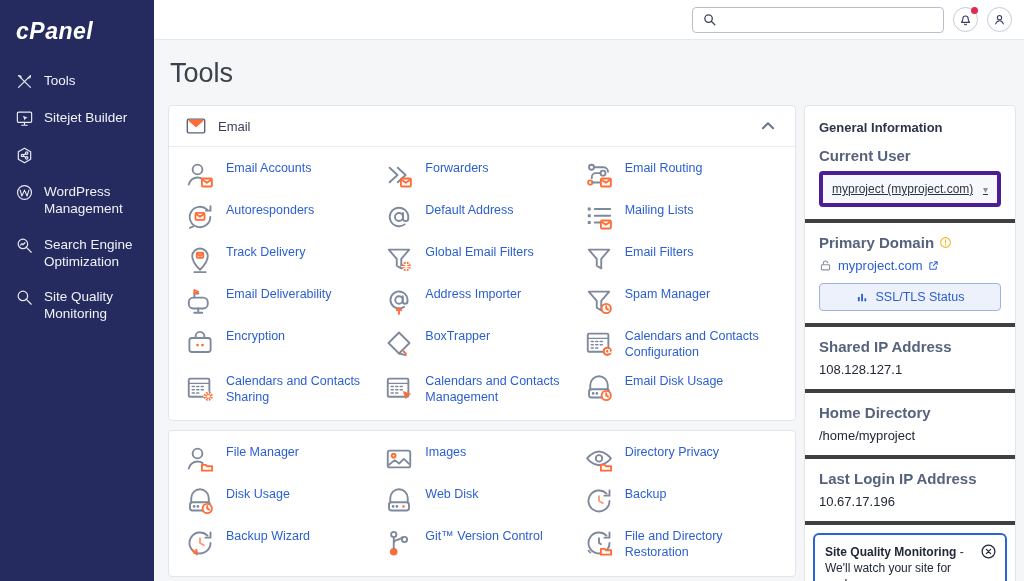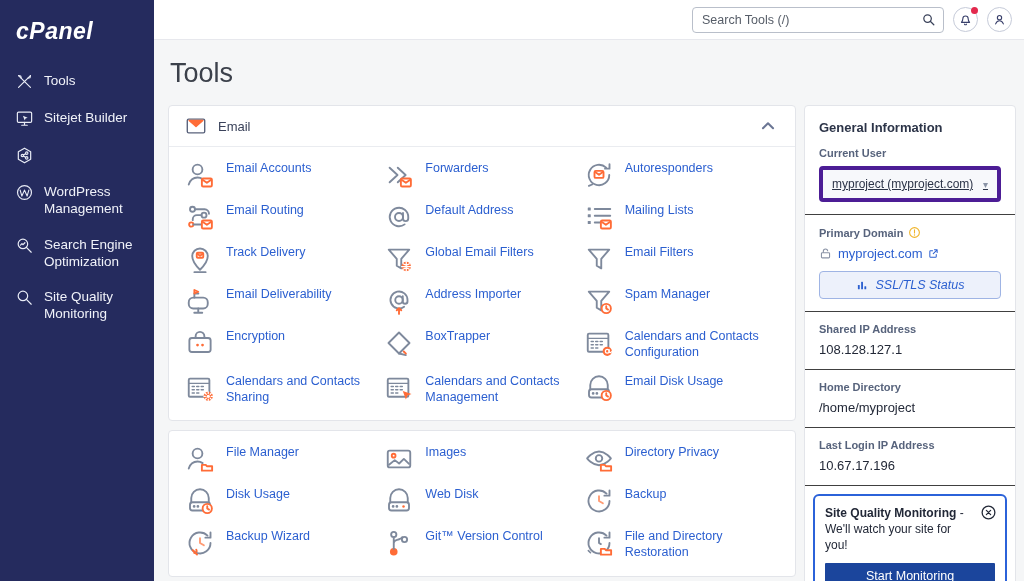--- a/index.html
+++ b/index.html
@@ -33,30 +33,30 @@
   .card-header .icn { width:22px; height:22px; }
   .card-title { font-size:13px; color:#3a425a; }
   .chev { margin-left:auto; width:14px; height:14px; }
   .tool-grid { display:grid; grid-template-columns:repeat(3,1fr); column-gap:4px; row-gap:12px; padding:13px 16px 15px; }
   .tool-item { display:flex; align-items:flex-start; gap:11px; cursor:pointer; }
   .tool-item .icn { width:30px; height:30px; min-width:30px; }
   .tool-label { font-size:12.5px; line-height:1.3; color:#2b5fd0; }
 
   
   .info-panel { width:212px; min-width:212px; background:#fff; border:1px solid #e3e5ea; border-radius:4px; }
-  .ip-sec { padding:11px 14px 12px; border-top:1px solid #404040; }
+  .ip-sec { padding:11px 14px 12px; border-top:4px solid #404040; }
   .ip-sec:first-child { border-top:none; }
   .ip-title { font-size:13px; font-weight:700; color:#2c3448; margin:3px 0 12px; }
-  .ip-label { font-size:11px; font-weight:700; color:#57637c; margin-bottom:7px; display:flex; align-items:center; gap:5px; }
+  .ip-label { font-size:15px; font-weight:700; color:#57637c; margin-bottom:7px; display:flex; align-items:center; gap:5px; }
   .ip-value { font-size:13px; color:#222837; }
   .selectbox { height:36px; background:#f7f8fb; border:4px solid #4c1d95; border-radius:4px; display:flex; align-items:center; justify-content:space-between; padding:0 9px; font-size:12px; color:#2c3448; cursor:pointer;text-decoration:underline; }
   .caret { color:#8a93a6; font-size:10px; }
   .domain-row { display:flex; align-items:center; gap:6px; margin:2px 0 10px; }
   .domain-link { font-size:13px; color:#2b5fd0; cursor:pointer; display:flex; align-items:center; gap:5px; }
-  .ssl-btn { width:100%; height:28px; background:#edf1fb; border:1px solid #9fb4e4; border-radius:4px; color:#2b5fd0; font-size:12.5px; display:flex; align-items:center; justify-content:center; gap:7px; cursor:pointer; font-family:"Liberation Sans",sans-serif;font-style:italic; }
+  .ssl-btn { width:100%; height:28px; background:#edf1fb; border:1px solid #9fb4e4; border-radius:4px; color:#2b5fd0; font-size:12.5px; display:flex; align-items:center; justify-content:center; gap:7px; cursor:pointer; font-family:"Liberation Sans",sans-serif; }
   .promo-wrap { padding:8px; }
   .promo { border:2px solid #2b62d9; border-radius:6px; padding:9px 10px 10px; position:relative; }
   .promo-text { font-size:12px; color:#222837; line-height:1.35; padding-right:20px; }
   .promo-text b { font-weight:700; }
   .promo-close { position:absolute; top:8px; right:8px; width:17px; height:17px; cursor:pointer; }
   .start-btn { margin-top:9px; width:100%; height:26px; background:#1b459c; border:none; border-radius:1px; color:#fff; font-size:12.5px; cursor:pointer; font-family:"Liberation Sans",sans-serif; }
   .hidden-overflow { overflow:hidden; }
 </style>
 </head>
 <body>
@@ -121,21 +121,20 @@
           </svg>
         </span>
         <span>Site Quality Monitoring</span>
       </div>
     </nav>
 </aside>
 
 <div class="main">
   <header class="topbar">
     <div class="searchbox">
-      <input placeholder="Search Tools (/)" style="">
       <span class="icn" style="width:15px;height:15px">
         <svg viewBox="0 0 24 24" fill="none" stroke="#3a425a" stroke-width="2" stroke-linecap="round">
             <circle cx="10.5" cy="10.5" r="6"></circle>
             <path d="M15.2 15.2L20.5 20.5"></path>
           </svg>
       </span>
     </div>
     <div class="round-btn">
       <span class="icn">
         <svg viewBox="0 0 24 24" fill="none" stroke="#39406b" stroke-width="1.8" stroke-linecap="round" stroke-linejoin="round">
@@ -194,41 +193,41 @@
                     <path d="M11 6.2l6.3 5.8-6.3 5.8"></path>
                     <rect x="13.5" y="14.8" width="8" height="6.4" rx="1" fill="#fff" stroke="#ff6c37"></rect>
                     <path d="M14 15.8l3.5 2.4 3.5-2.4" stroke="#ff6c37"></path>
                   </svg>
                 </span>
                 <span class="tool-label">Forwarders</span>
               </div>
               <div class="tool-item">
                 <span class="icn" style="height: 30px; width: 30px;">
                   <svg viewBox="0 0 24 24" fill="none" stroke="#7e899c" stroke-width="1.5" stroke-linecap="round" stroke-linejoin="round" style="color:#7e899c">
-                    <path d="M20.2 12a8.2 8.2 0 11-2.5-5.9"></path>
-                    <path d="M20.4 3.3v3.6h-3.6"></path>
-                    <path d="M3.9 20.7l2.6-1.1"></path>
-                    <rect x="8.4" y="8.7" width="7.2" height="5.6" rx="1" stroke="#ff6c37"></rect>
-                    <path d="M8.9 9.6l3.1 2.2 3.1-2.2" stroke="#ff6c37"></path>
-                  </svg>
-                </span>
-                <span class="tool-label">Autoresponders</span>
-              </div>
-              <div class="tool-item">
-                <span class="icn" style="height: 30px; width: 30px;">
-                  <svg viewBox="0 0 24 24" fill="none" stroke="#7e899c" stroke-width="1.5" stroke-linecap="round" stroke-linejoin="round" style="color:#7e899c">
                     <circle cx="6" cy="5.8" r="2"></circle>
                     <circle cx="15.2" cy="10.5" r="2"></circle>
                     <circle cx="5" cy="18" r="1.7" stroke="#ff6c37"></circle>
                     <path d="M8 5.8h7.7a3.6 3.6 0 013.5 3.6M13.2 10.5H9.5a3.3 3.3 0 00-3.3 3.3v.7M6.7 18h6.8"></path>
                     <rect x="13.5" y="14.8" width="8" height="6.4" rx="1" fill="#fff" stroke="#ff6c37"></rect>
                     <path d="M14 15.8l3.5 2.4 3.5-2.4" stroke="#ff6c37"></path>
                   </svg>
                 </span>
                 <span class="tool-label">Email Routing</span>
+              </div>
+              <div class="tool-item">
+                <span class="icn" style="height: 30px; width: 30px;">
+                  <svg viewBox="0 0 24 24" fill="none" stroke="#7e899c" stroke-width="1.5" stroke-linecap="round" stroke-linejoin="round" style="color:#7e899c">
+                    <path d="M20.2 12a8.2 8.2 0 11-2.5-5.9"></path>
+                    <path d="M20.4 3.3v3.6h-3.6"></path>
+                    <path d="M3.9 20.7l2.6-1.1"></path>
+                    <rect x="8.4" y="8.7" width="7.2" height="5.6" rx="1" stroke="#ff6c37"></rect>
+                    <path d="M8.9 9.6l3.1 2.2 3.1-2.2" stroke="#ff6c37"></path>
+                  </svg>
+                </span>
+                <span class="tool-label">Autoresponders</span>
               </div>
               <div class="tool-item">
                 <span class="icn" style="height: 30px; width: 30px;">
                   <svg viewBox="0 0 24 24" fill="none" stroke="#7e899c" stroke-width="1.5" stroke-linecap="round" stroke-linejoin="round" style="color:#7e899c">
                     <circle cx="12" cy="12" r="3.2"></circle>
                     <path d="M15.2 8.8v4.4a2.1 2.1 0 004.2 0V12a7.4 7.4 0 10-2.9 5.9"></path>
                   </svg>
                 </span>
                 <span class="tool-label">Default Address</span>
               </div>

